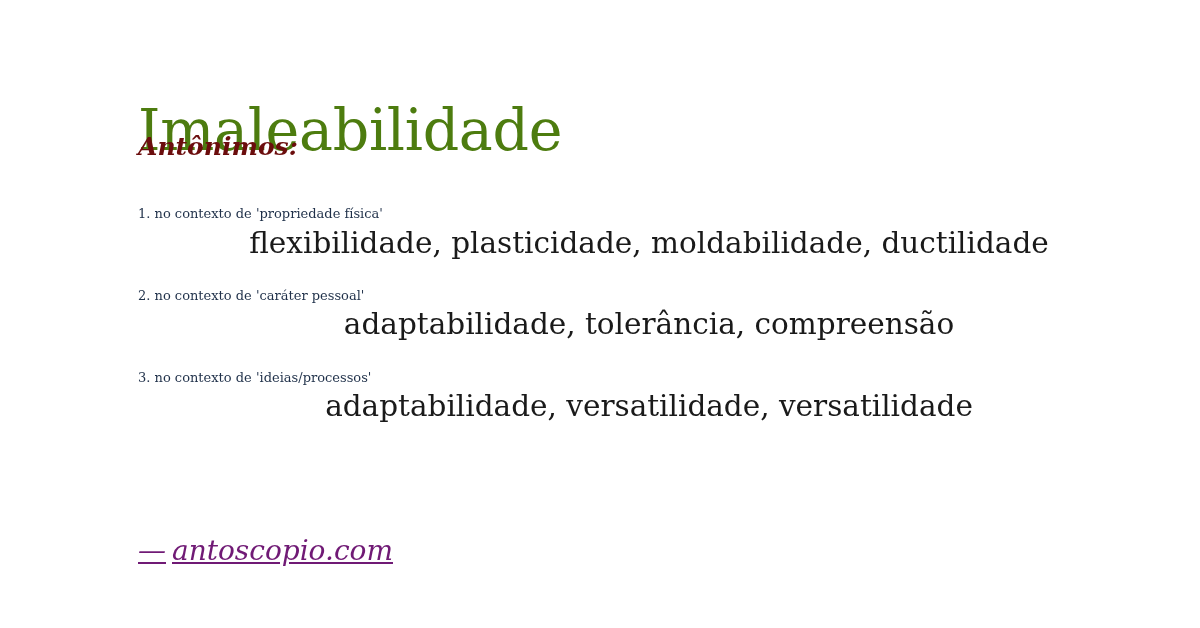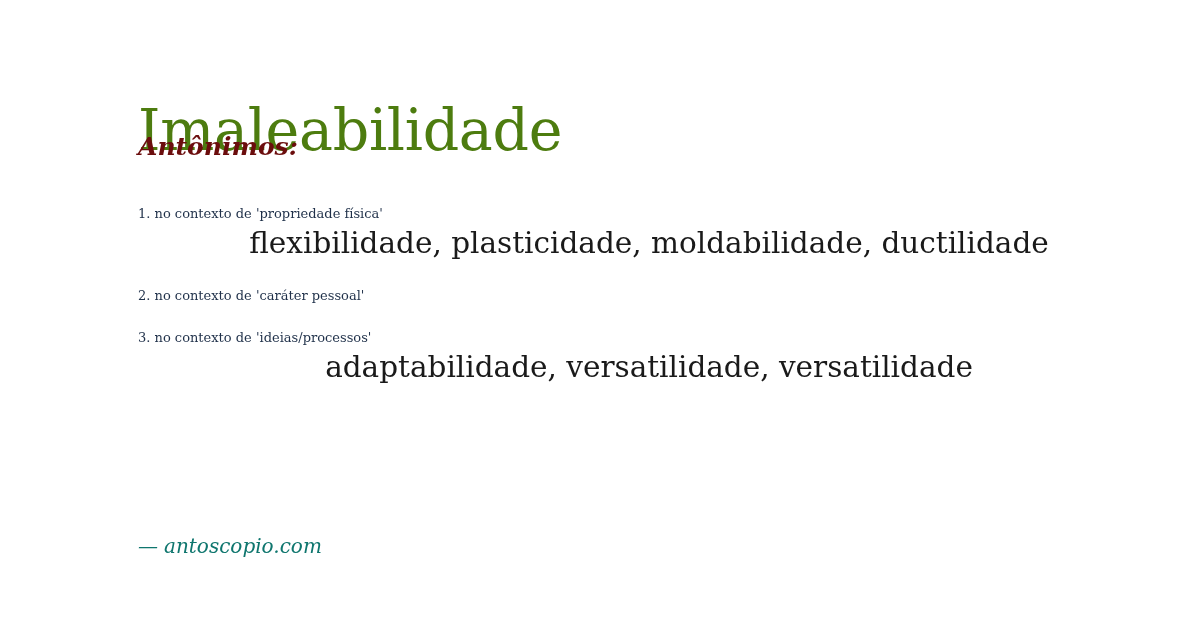--- a/index.html
+++ b/index.html
@@ -75,24 +75,25 @@
     color: #1a1a1a;
     margin: 0;
     white-space: nowrap;
     text-align: center;
   }
 
   .attribution {
     position: absolute;
     left: 138px;
     top: 534px;
-    font-size: 20px;
+    font-size: 28px;
     font-style: italic;
-    color: #0f766e;
+    color: #701a75;
     white-space: nowrap;
+    text-decoration: underline;
   }
   .attribution .dash {
     margin-right: 6px;
   }
 </style>
 </head>
 <body>
 
 <div class="page">
 
@@ -102,20 +103,21 @@
 
   <div class="senses">
 
     <div class="sense">
       <p class="sense-context">1. no contexto de 'propriedade física'</p>
       <p class="sense-words">flexibilidade, plasticidade, moldabilidade, ductilidade</p>
     </div>
 
     <div class="sense">
       <p class="sense-context">2. no contexto de 'caráter pessoal'</p>
+      <p class="sense-words">adaptabilidade, tolerância, compreensão</p>
     </div>
 
     <div class="sense">
       <p class="sense-context">3. no contexto de 'ideias/processos'</p>
       <p class="sense-words">adaptabilidade, versatilidade, versatilidade</p>
     </div>
 
   </div>
 
   <div class="attribution">

